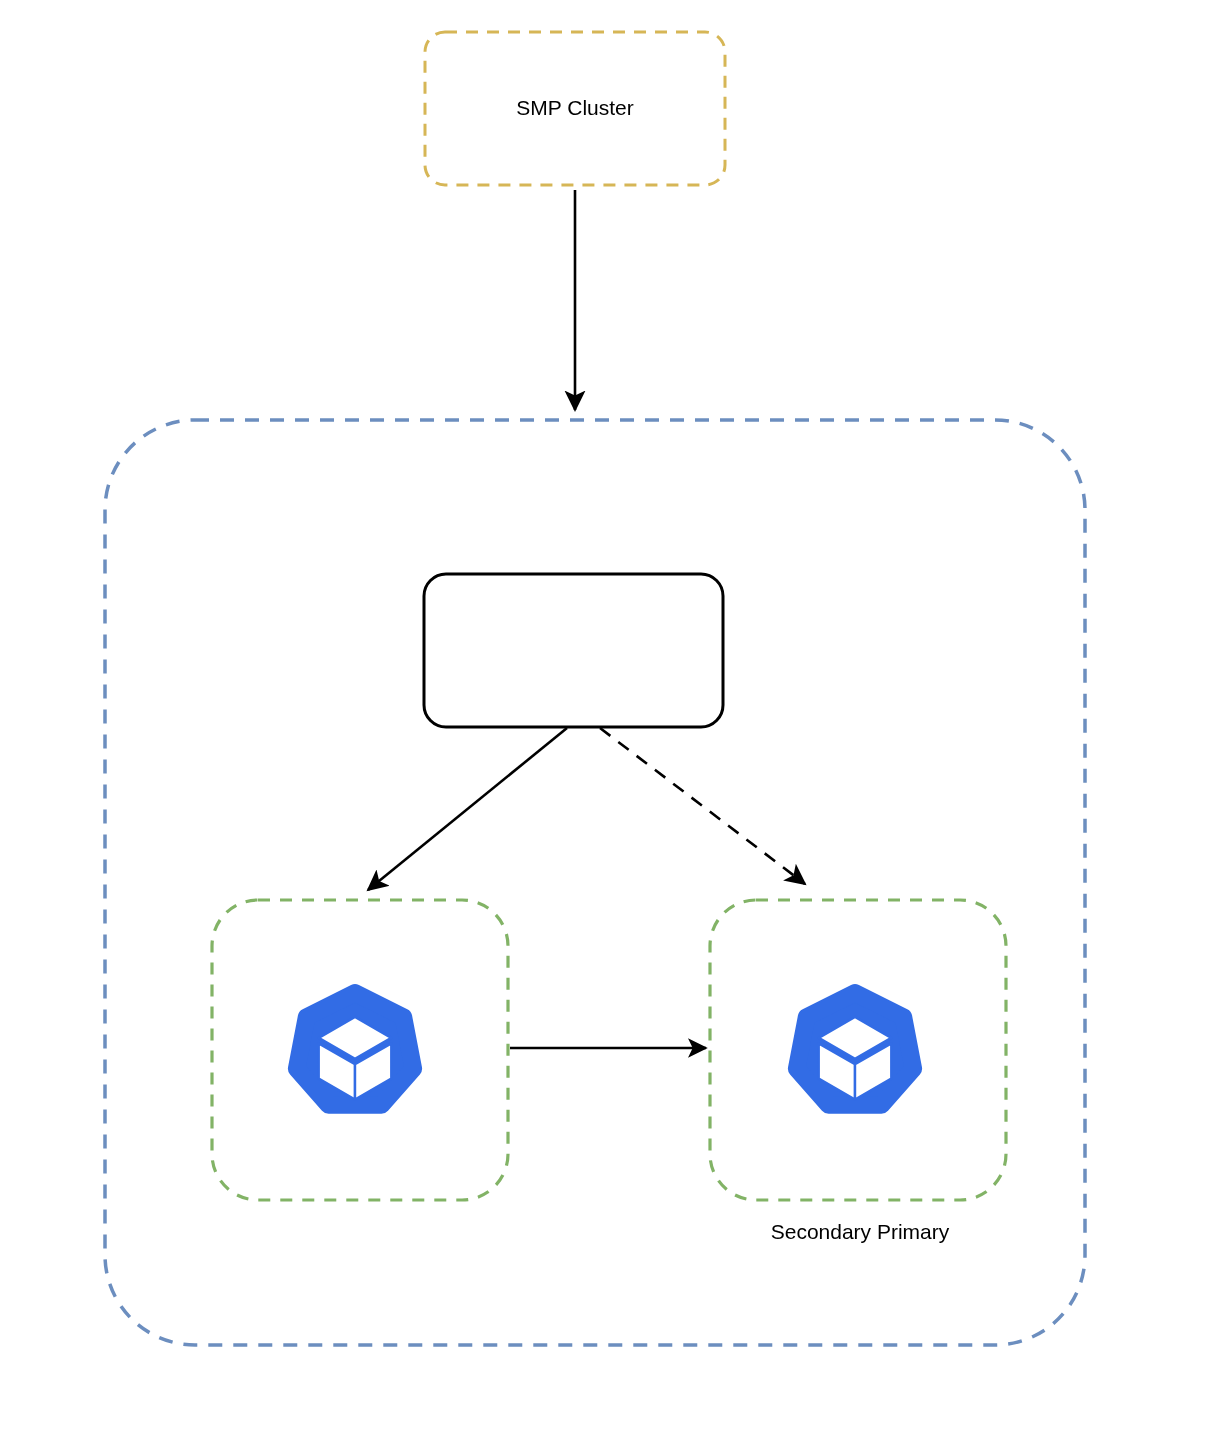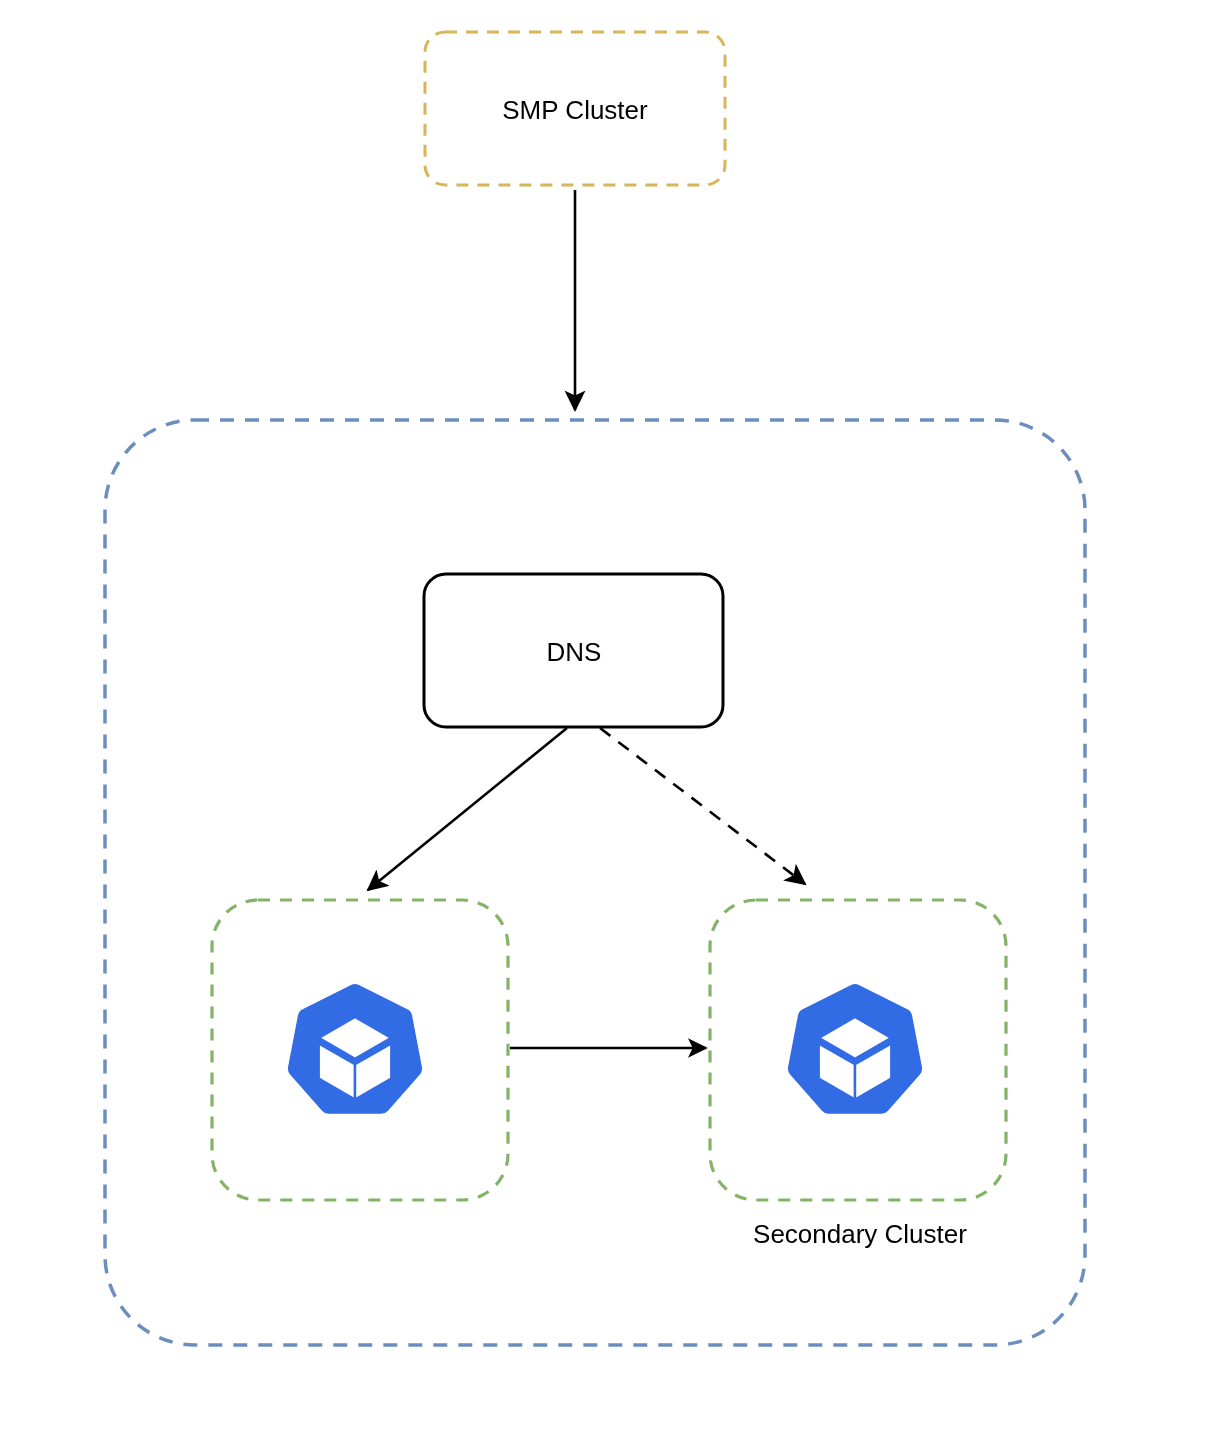--- a/index.html
+++ b/index.html
@@ -20,21 +20,21 @@
   .diagram-svg {
     position: absolute;
     left: 0;
     top: 0;
     width: 1210px;
     height: 1440px;
   }
   .node-label {
     position: absolute;
     font-family: "Liberation Sans", sans-serif;
-    font-size: 26px;
+    font-size: 21px;
     color: #000000;
     text-align: center;
     white-space: nowrap;
     line-height: 1.2;
     user-select: none;
   }
   
   #smp-cluster-label {
     left: 425px;
     top: 95px;
@@ -102,18 +102,17 @@
       <g fill="#ffffff" stroke="#326ce5" stroke-width="2.2" stroke-linejoin="round">
         <path d="M 0,-30 L 33,-11 L 0,8 L -33,-11 Z"></path>
         <path d="M -33,-6 L 0,13 L 0,45 L -33,26 Z"></path>
         <path d="M 33,-6 L 33,26 L 0,45 L 0,13 Z"></path>
       </g>
     </g>
   </svg>
 
   <div class="node-label" id="smp-cluster-label">SMP Cluster</div>
 
-  <div class="node-label" id="dns-label">DNS</div>
 
 
-  <div class="node-label" id="secondary-region-label">Secondary Cluster</div>
+  <div class="node-label" id="secondary-region-label">Secondary Primary</div>
 
 </div>
 
 </body></html>

